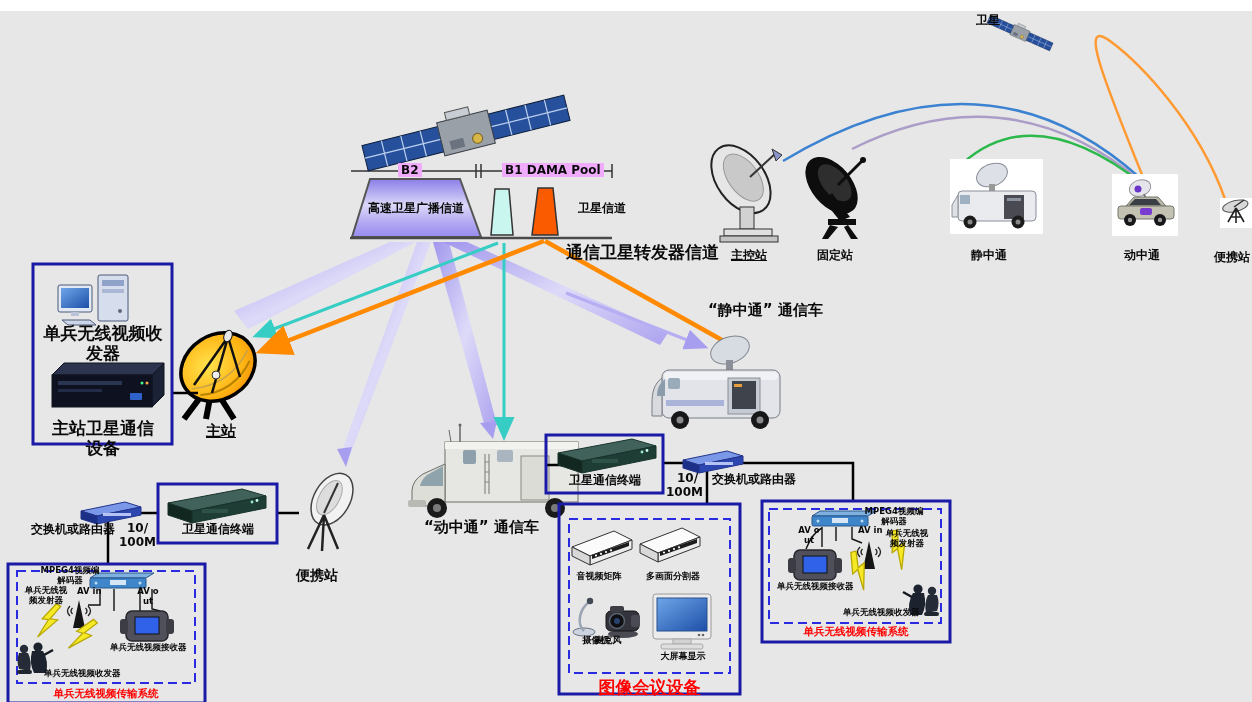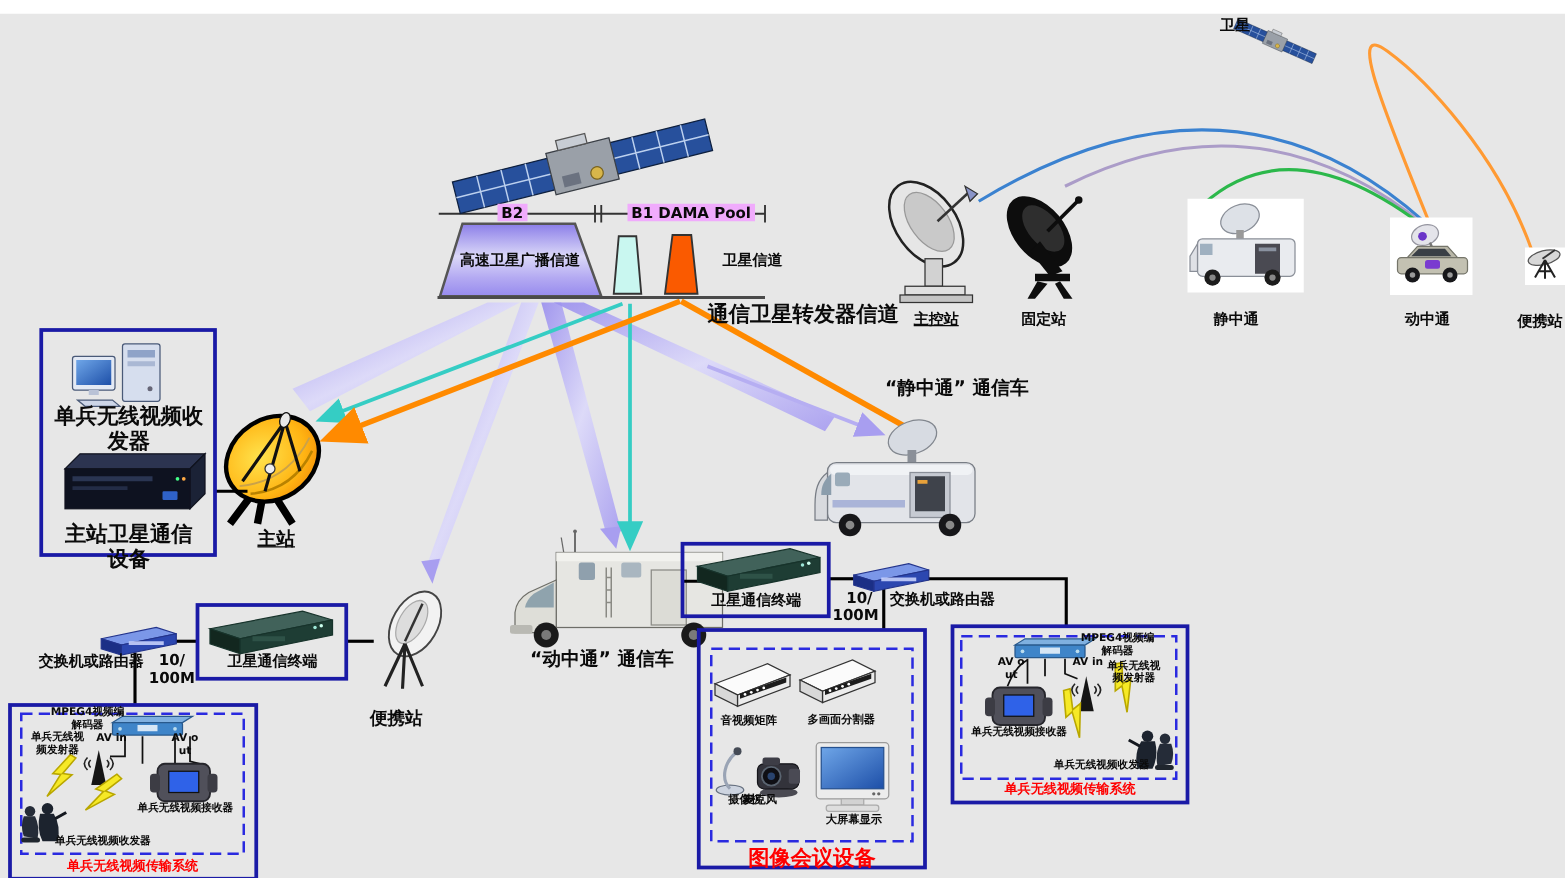--- a/index.html
+++ b/index.html
@@ -459,21 +459,21 @@
 <div class="lbl f8 wrap" style="left:137px;top:575px;width:22px;">AV out</div>
 <div class="lbl f8" style="left:110px;top:631px;">单兵无线视频接收器</div>
 <div class="lbl f8" style="left:44px;top:657px;">单兵无线视频收发器</div>
 <div class="lbl f10 red wrap" style="left:14px;top:676px;width:184px;">单兵无线视频传输系统</div>
 
 <div class="lbl f9 wrap" style="left:572px;top:560px;width:54px;font-family:Liberation Serif, serif;">音视频矩阵</div>
 <div class="lbl f9 wrap" style="left:642px;top:560px;width:62px;">多画面分割器</div>
 <div class="lbl f9 wrap" style="left:590px;top:624px;width:36px;">麦克风</div>
 <div class="lbl f9 wrap" style="left:576px;top:624px;width:40px;">摄像机</div>
 <div class="lbl f9 wrap" style="left:655px;top:640px;width:56px;">大屏幕显示</div>
-<div class="lbl f11 red wrap" style="left:569px;top:666px;width:161px;">图像会议设备</div>
+<div class="lbl f11 red wrap" style="left:569px;top:666px;width:161px;text-decoration:underline;">图像会议设备</div>
 
 <div class="lbl f8 wrap" style="left:864px;top:495px;width:60px;">MPEG4视频编解码器</div>
 <div class="lbl f8 wrap" style="left:798px;top:514px;width:22px;">AV out</div>
 <div class="lbl f8" style="left:858px;top:514px;">AV in</div>
 <div class="lbl f8 wrap" style="left:882px;top:517px;width:50px;">单兵无线视频发射器</div>
 <div class="lbl f8" style="left:777px;top:570px;">单兵无线视频接收器</div>
 <div class="lbl f8" style="left:843px;top:596px;">单兵无线视频收发器</div>
 <div class="lbl f10 red wrap" style="left:766px;top:614px;width:180px;">单兵无线视频传输系统</div>
 
 </div>

